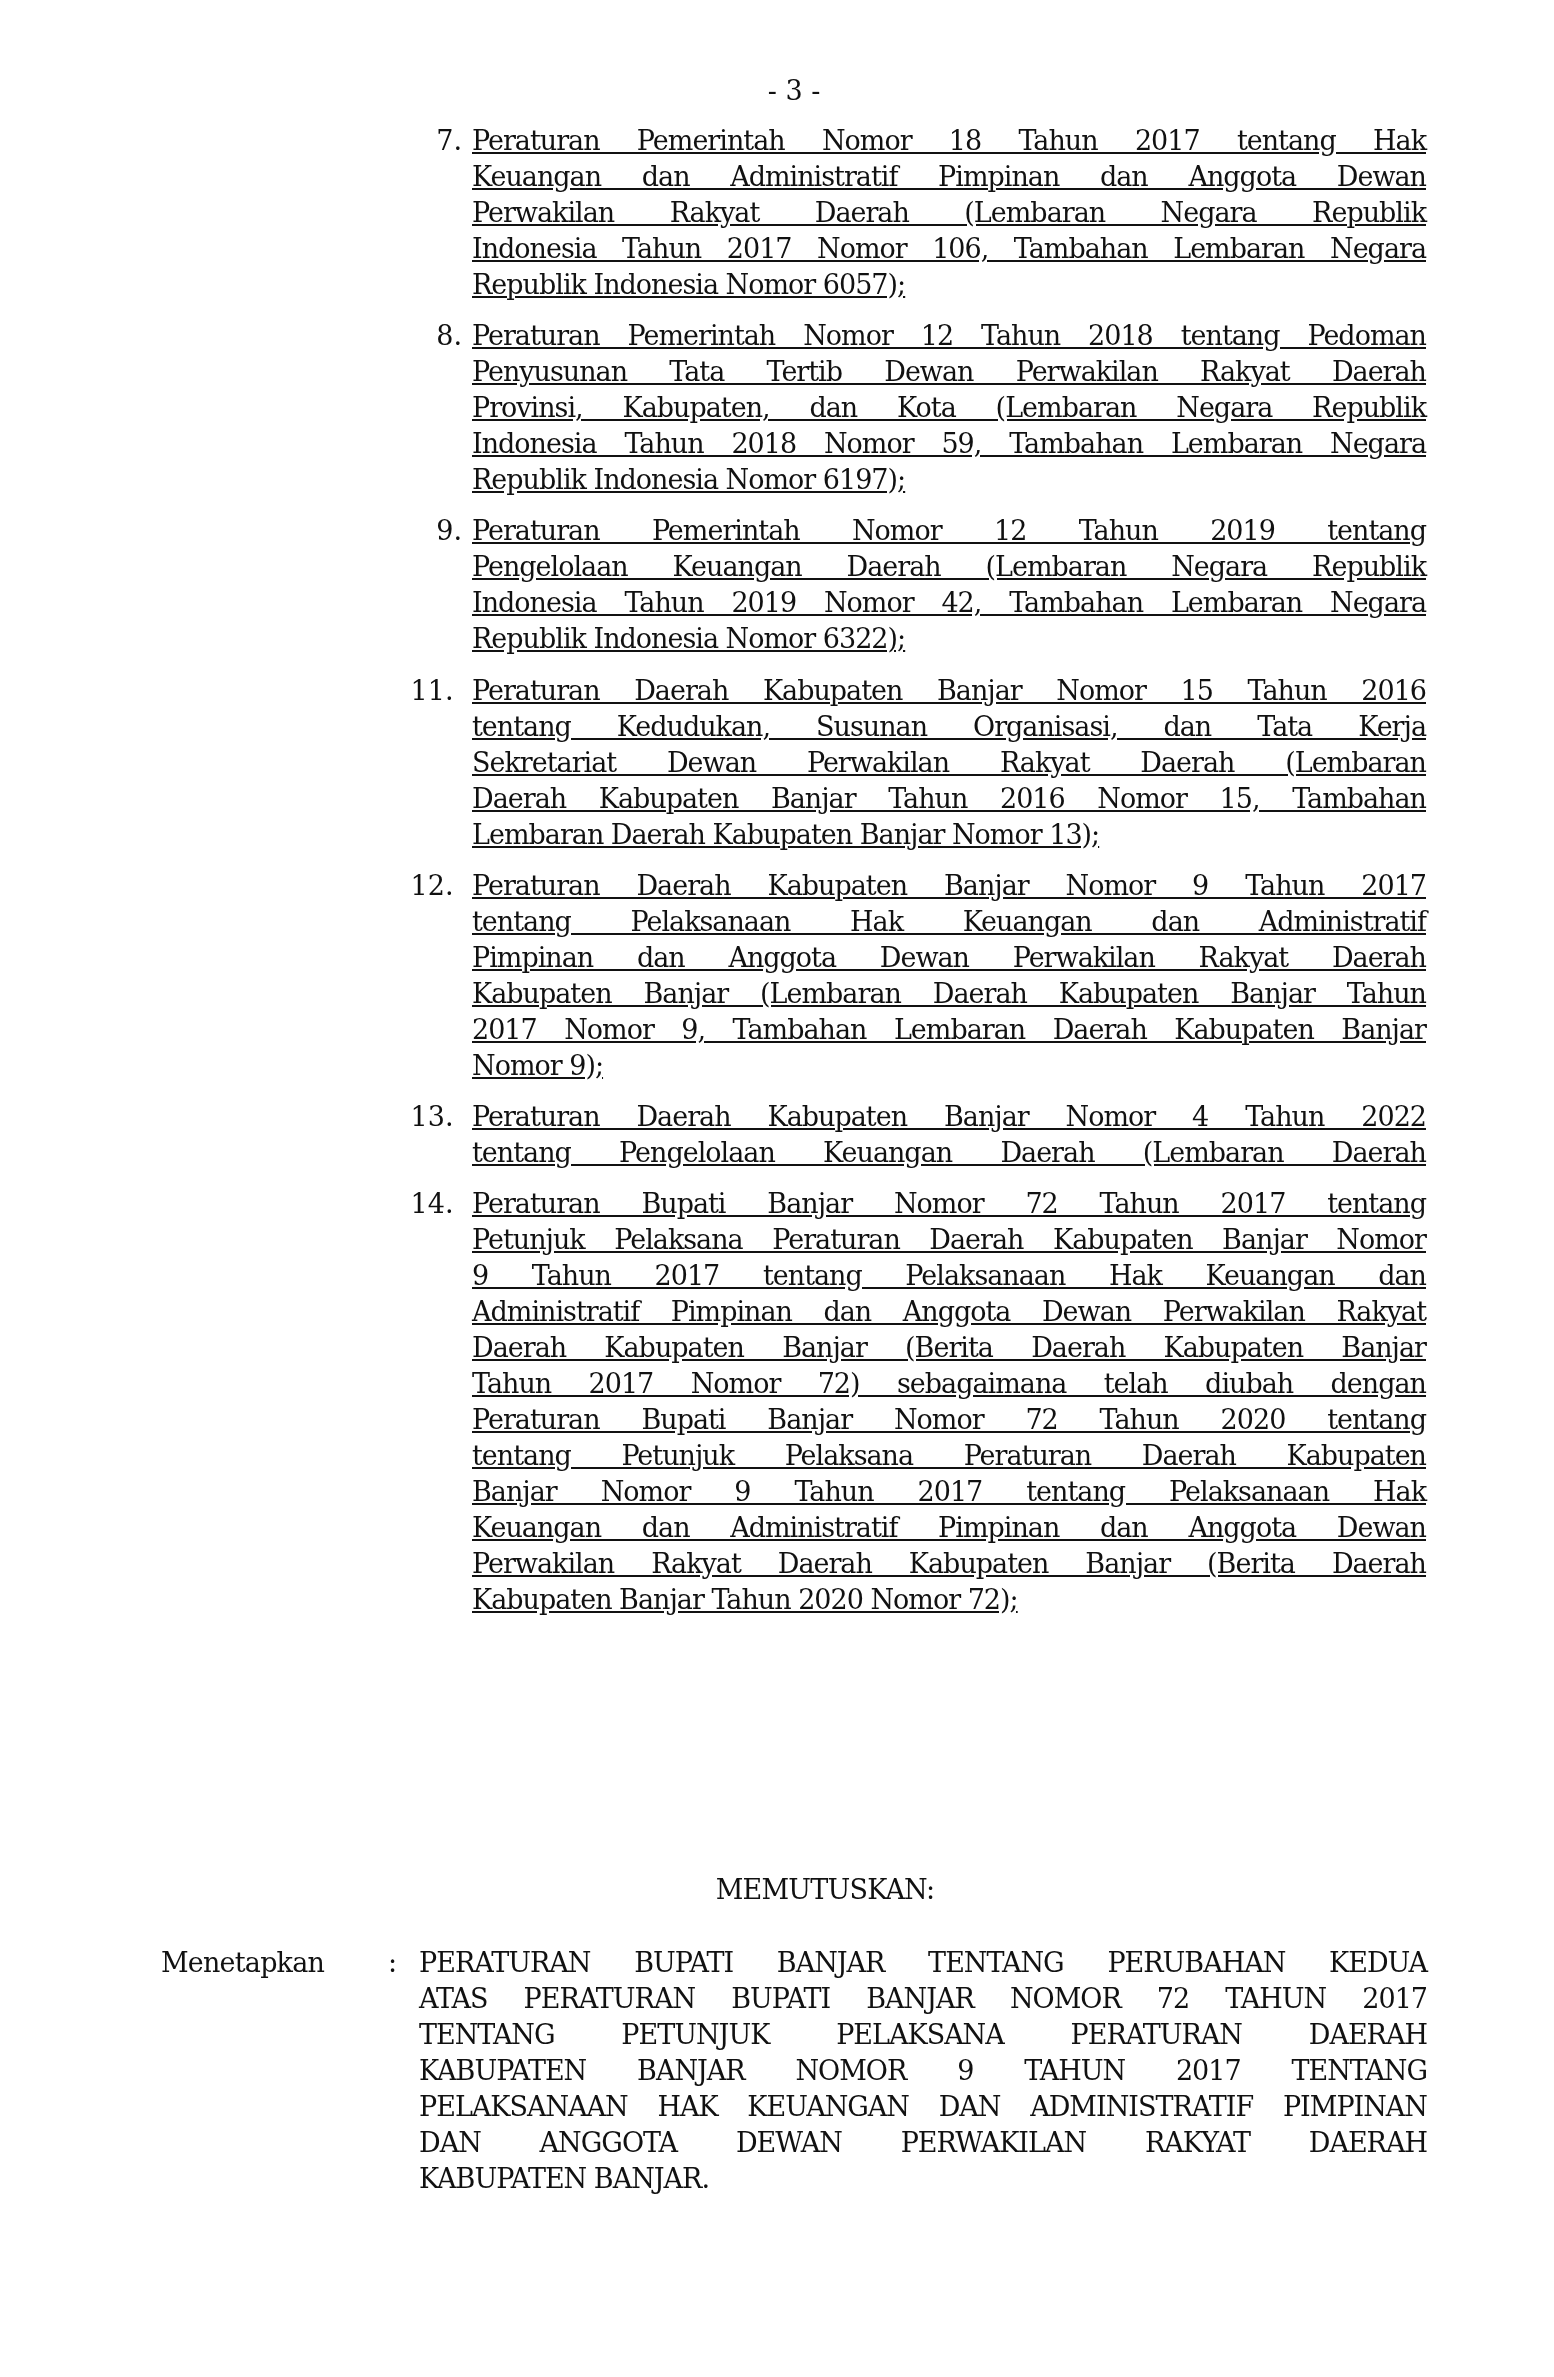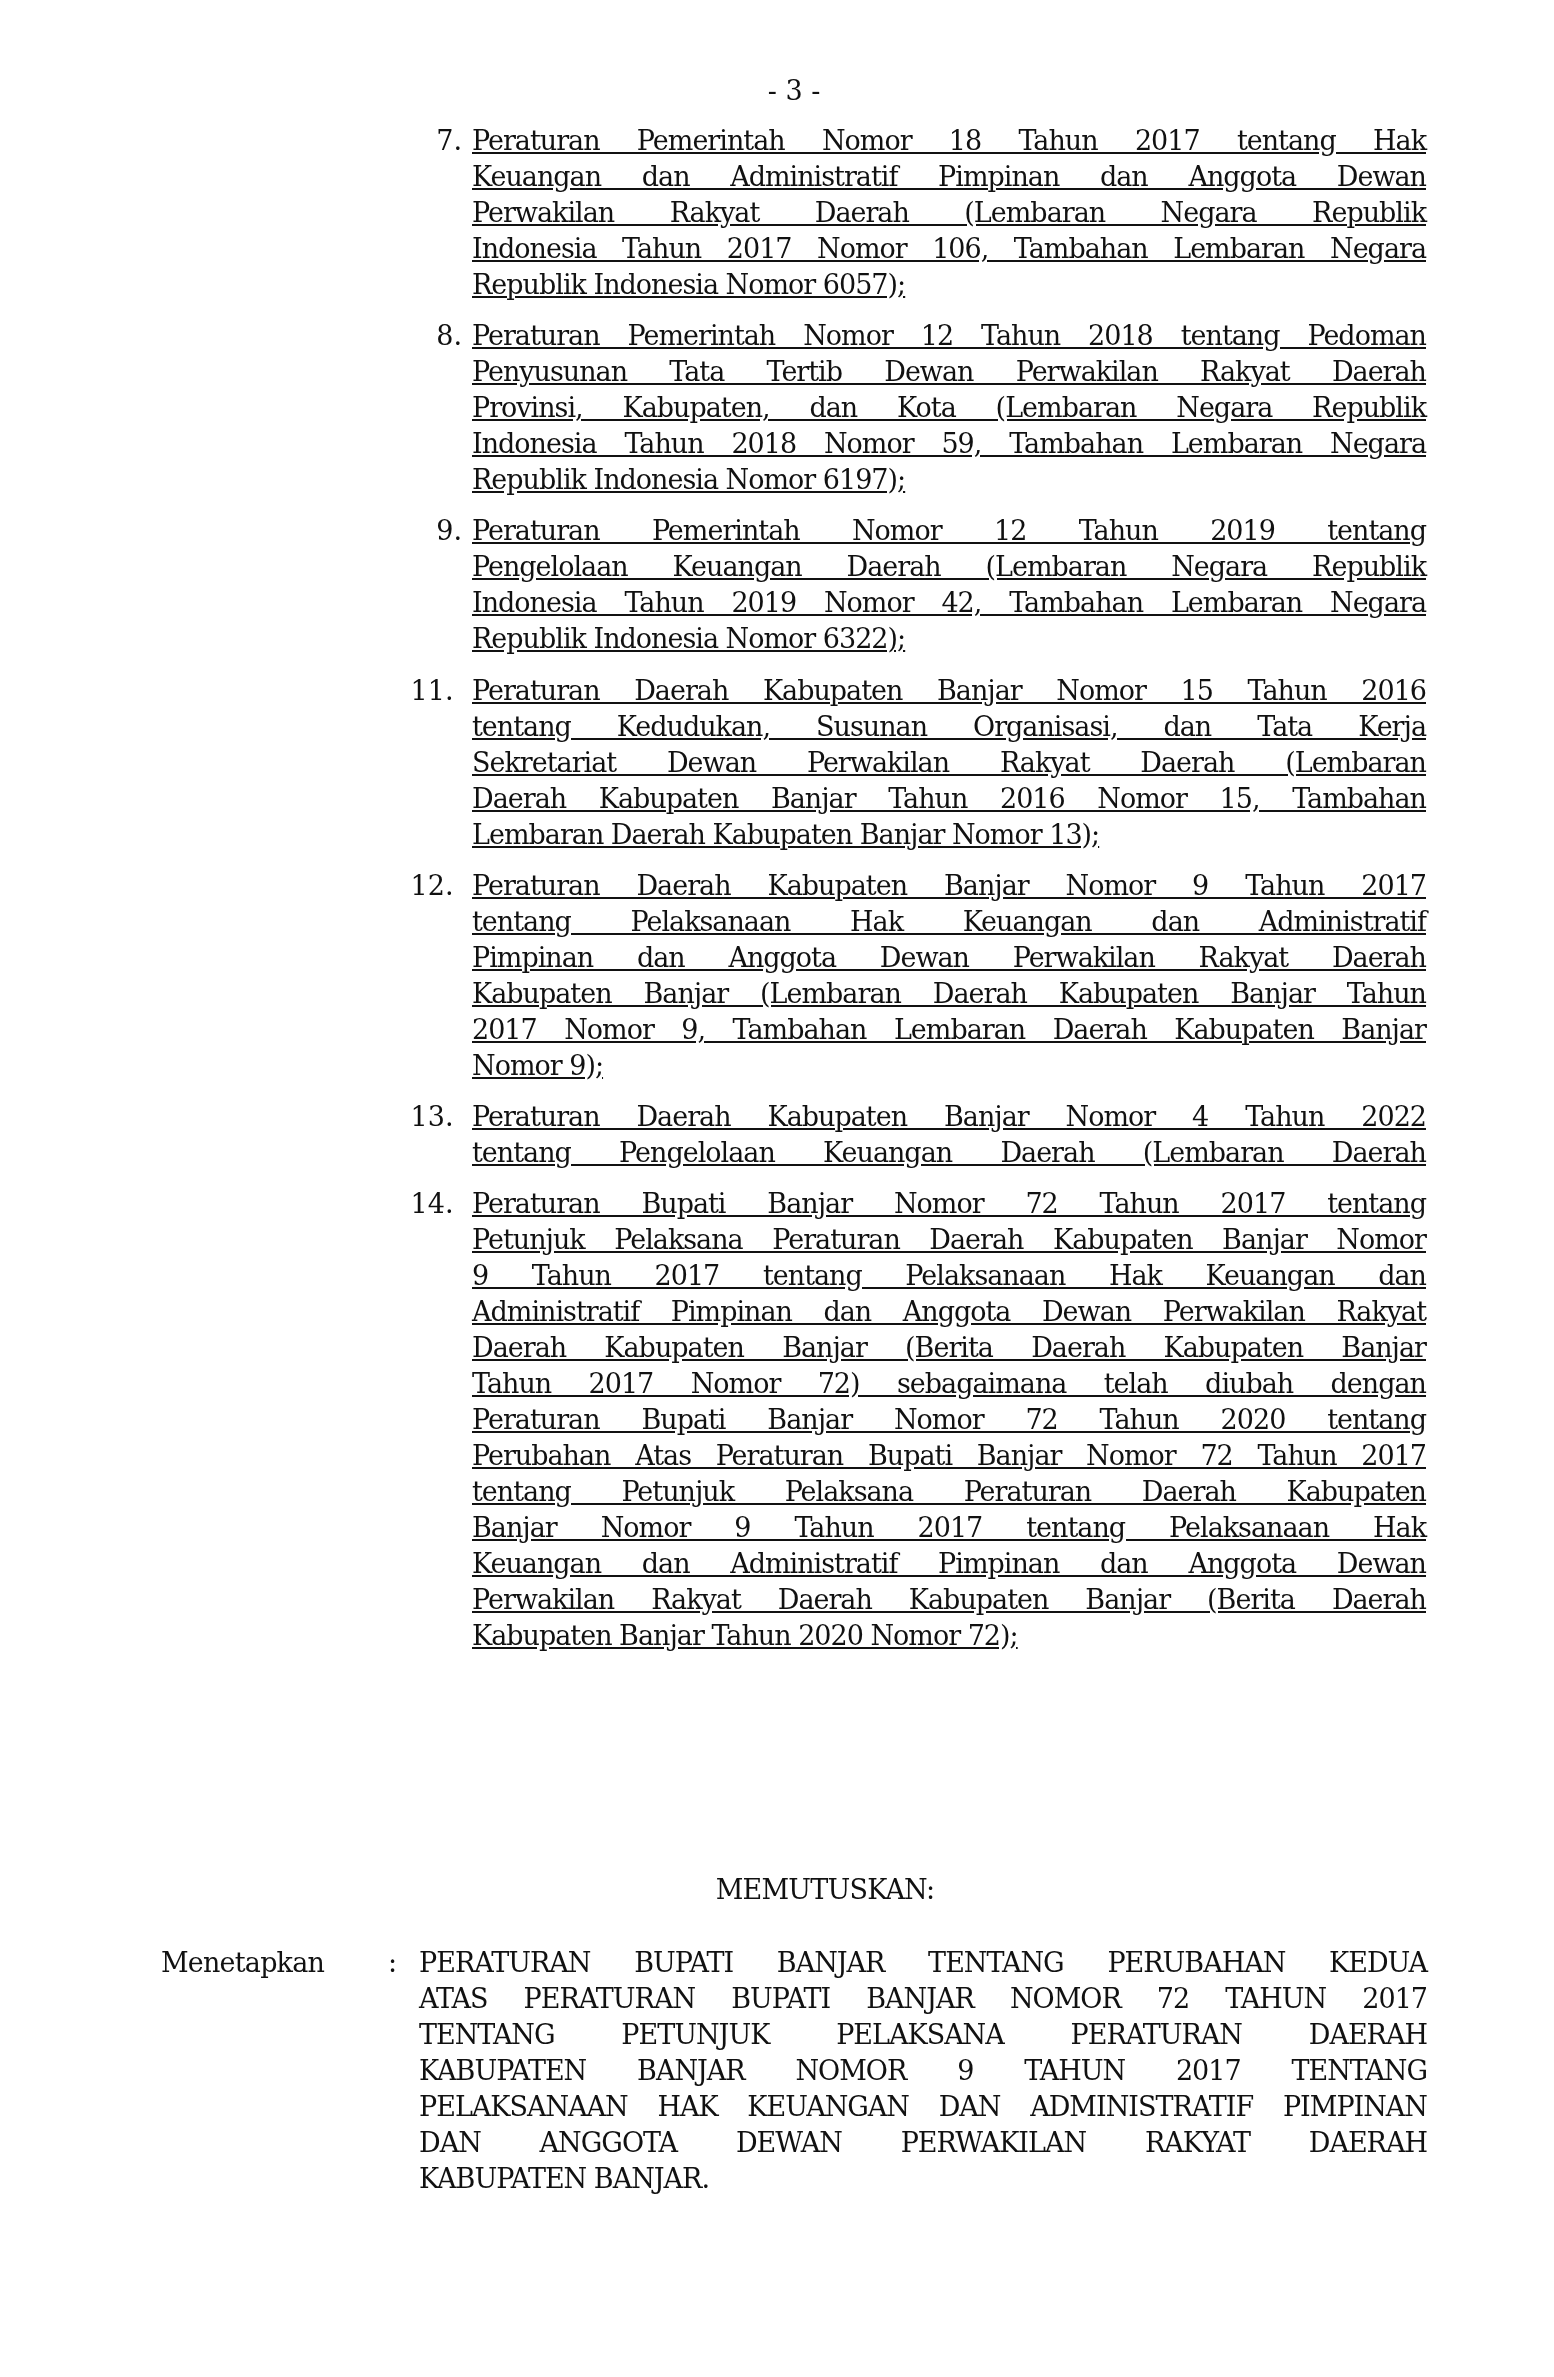--- a/index.html
+++ b/index.html
@@ -88,21 +88,20 @@
     <div class="item two-digit">
       <span class="num">14.</span>
       <div class="text">
         <span class="line">Peraturan Bupati Banjar Nomor 72 Tahun 2017 tentang</span>
         <span class="line">Petunjuk Pelaksana Peraturan Daerah Kabupaten Banjar Nomor</span>
         <span class="line">9 Tahun 2017 tentang Pelaksanaan Hak Keuangan dan</span>
         <span class="line">Administratif Pimpinan dan Anggota Dewan Perwakilan Rakyat</span>
         <span class="line">Daerah Kabupaten Banjar (Berita Daerah Kabupaten Banjar</span>
         <span class="line">Tahun 2017 Nomor 72) sebagaimana telah diubah dengan</span>
         <span class="line">Peraturan Bupati Banjar Nomor 72 Tahun 2020 tentang</span>
-        <span class="line">Perubahan Atas Peraturan Bupati Banjar Nomor 72 Tahun 2017</span>
         <span class="line">tentang Petunjuk Pelaksana Peraturan Daerah Kabupaten</span>
         <span class="line">Banjar Nomor 9 Tahun 2017 tentang Pelaksanaan Hak</span>
         <span class="line">Keuangan dan Administratif Pimpinan dan Anggota Dewan</span>
         <span class="line">Perwakilan Rakyat Daerah Kabupaten Banjar (Berita Daerah</span>
         <span class="line last">Kabupaten Banjar Tahun 2020 Nomor 72);</span>
       </div>
     </div>
   </div>
 
 <div class="heading">MEMUTUSKAN:</div>

